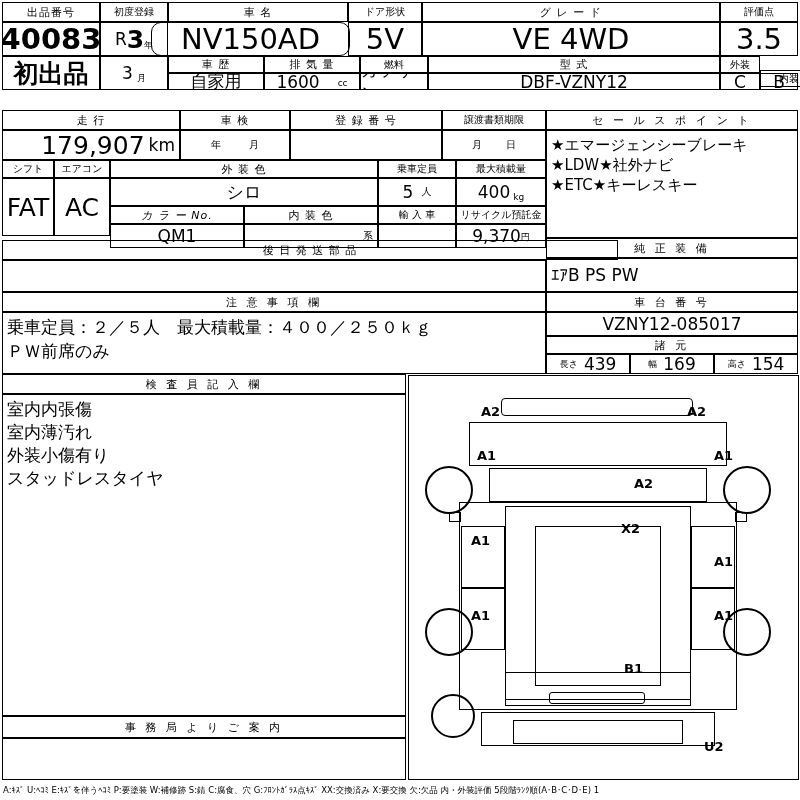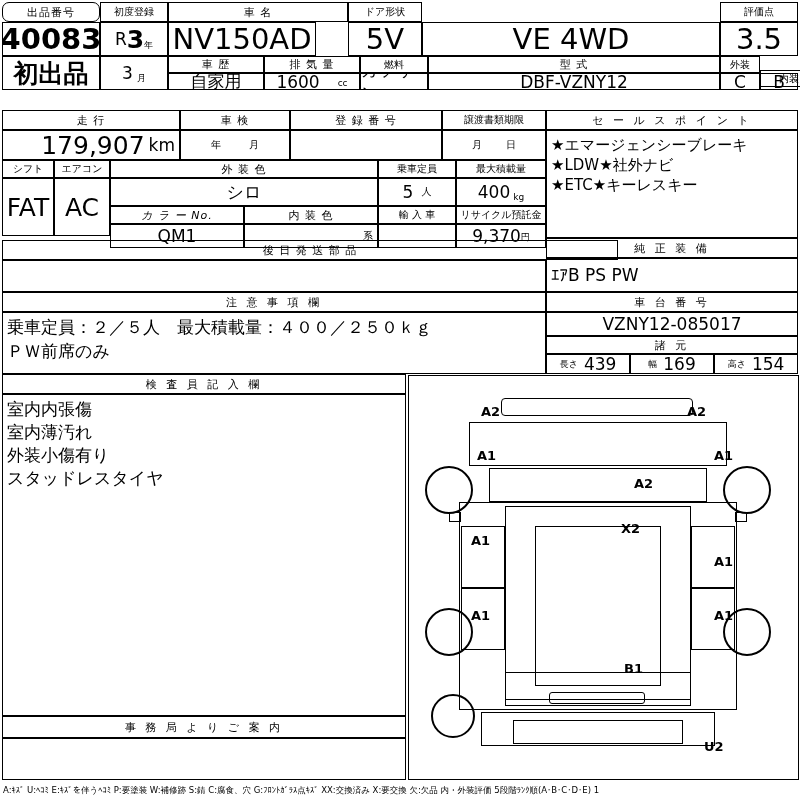--- a/index.html
+++ b/index.html
@@ -27,41 +27,42 @@
   .diagram{position:absolute;left:408px;top:375px;width:391px;height:405px;border:1px solid #000;box-sizing:border-box;background:#fff;}
   .dg{position:absolute;border:1px solid #000;box-sizing:border-box;}
   .circ{position:absolute;border:2px solid #000;border-radius:50%;box-sizing:border-box;}
   .mark{position:absolute;font-size:13px;font-weight:bold;}
 </style>
 </head>
 <body>
 
 <div class="sheet">
 
-  <div class="cell lbl" style="left:2px;top:2px;width:98px;height:20px;border-radius:7px;">出品番号</div>
+  <div class="cell lbl" style="left:2px;top:2px;width:98px;height:20px;">出品番号</div>
   <div class="cell val-xl bold" style="left:2px;top:22px;width:98px;height:34px;">40083</div>
   <div class="cell val-lg bold" style="left:2px;top:56px;width:98px;height:34px;">初出品</div>
 
   <div class="cell lbl-sm" style="left:100px;top:2px;width:68px;height:20px;">初度登録</div>
   <div class="cell" style="left:100px;top:22px;width:68px;height:34px;">
     <span class="val">R</span>
     <span class="val-lg bold">3</span>
     <span class="tiny" style="align-self:flex-end;padding-bottom:3px;">年</span>
   </div>
   <div class="cell" style="left:100px;top:56px;width:68px;height:34px;">
     <span class="val">3</span>
     <span class="tiny" style="align-self:flex-end;padding-bottom:4px;padding-left:4px;">月</span>
   </div>
 
   <div class="cell lbl" style="left:168px;top:2px;width:180px;height:20px;">車 名</div>
-  <div class="cell val-xl" style="left:168px;top:22px;width:148px;height:34px;">NV150AD</div>
+  <div class="cell val-xl" style="left:151px;top:22px;width:199px;height:34px;border-radius:10px;">NV150AD</div>
 
   <div class="cell lbl-sm" style="left:348px;top:2px;width:74px;height:20px;">ドア形状</div>
   <div class="cell val-xl" style="left:348px;top:22px;width:74px;height:34px;">5V</div>
 
+  <div class="cell lbl" style="left:422px;top:2px;width:298px;height:20px;">グ レ ー ド</div>
   <div class="cell val-xl" style="left:422px;top:22px;width:298px;height:34px;">VE  4WD</div>
 
   <div class="cell lbl-sm" style="left:720px;top:2px;width:78px;height:20px;">評価点</div>
   <div class="cell val-xl" style="left:720px;top:22px;width:78px;height:34px;">3.5</div>
 
   <div class="cell lbl" style="left:168px;top:56px;width:96px;height:17px;">車 歴</div>
   <div class="cell val" style="left:168px;top:73px;width:96px;height:17px;">自家用</div>
 
   <div class="cell lbl" style="left:264px;top:56px;width:96px;height:17px;">排 気 量</div>
   <div class="cell" style="left:264px;top:73px;width:96px;height:17px;">

